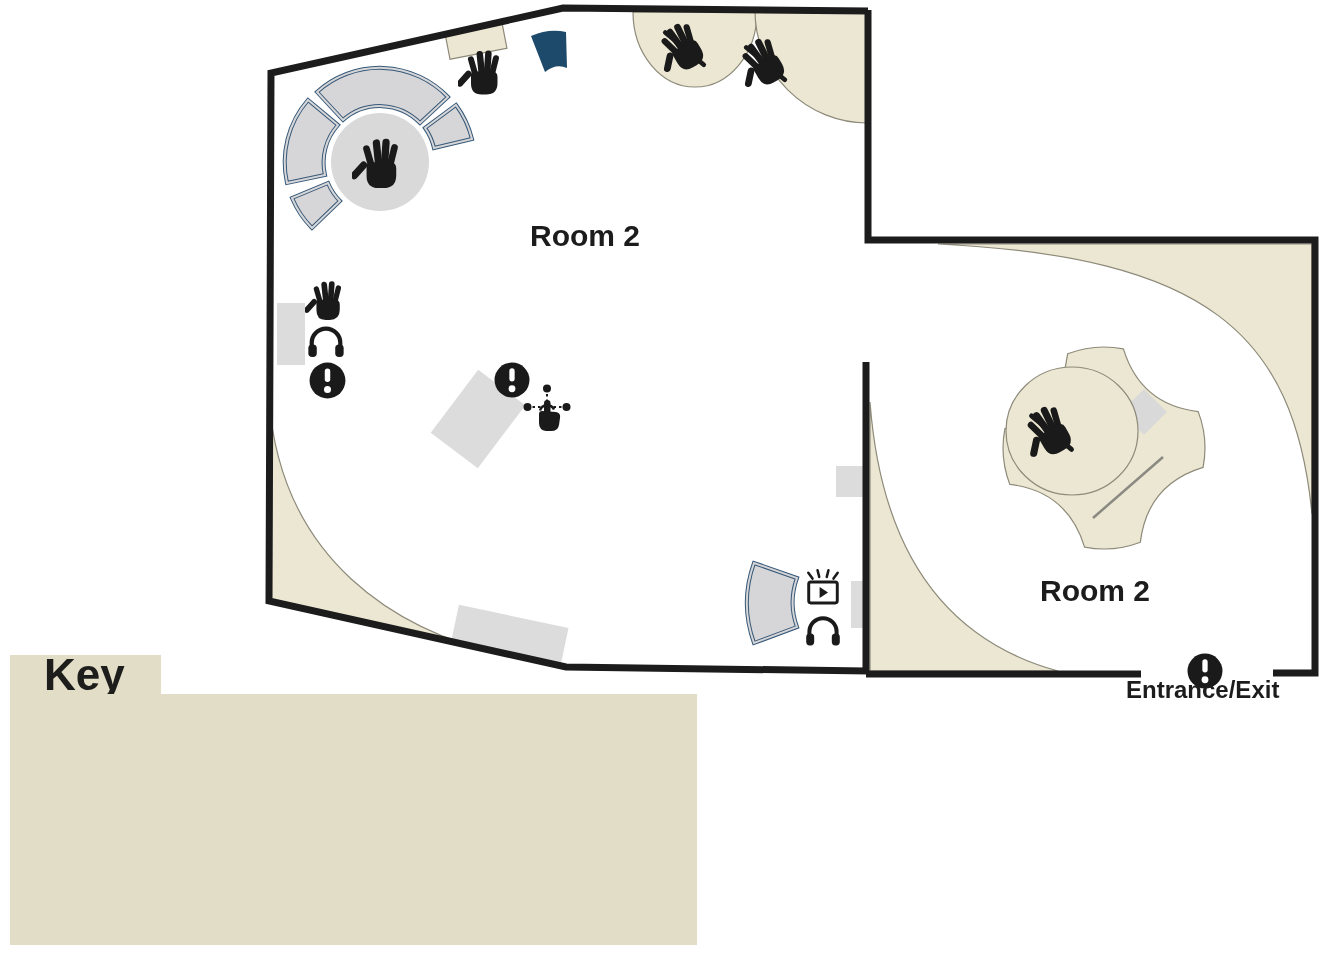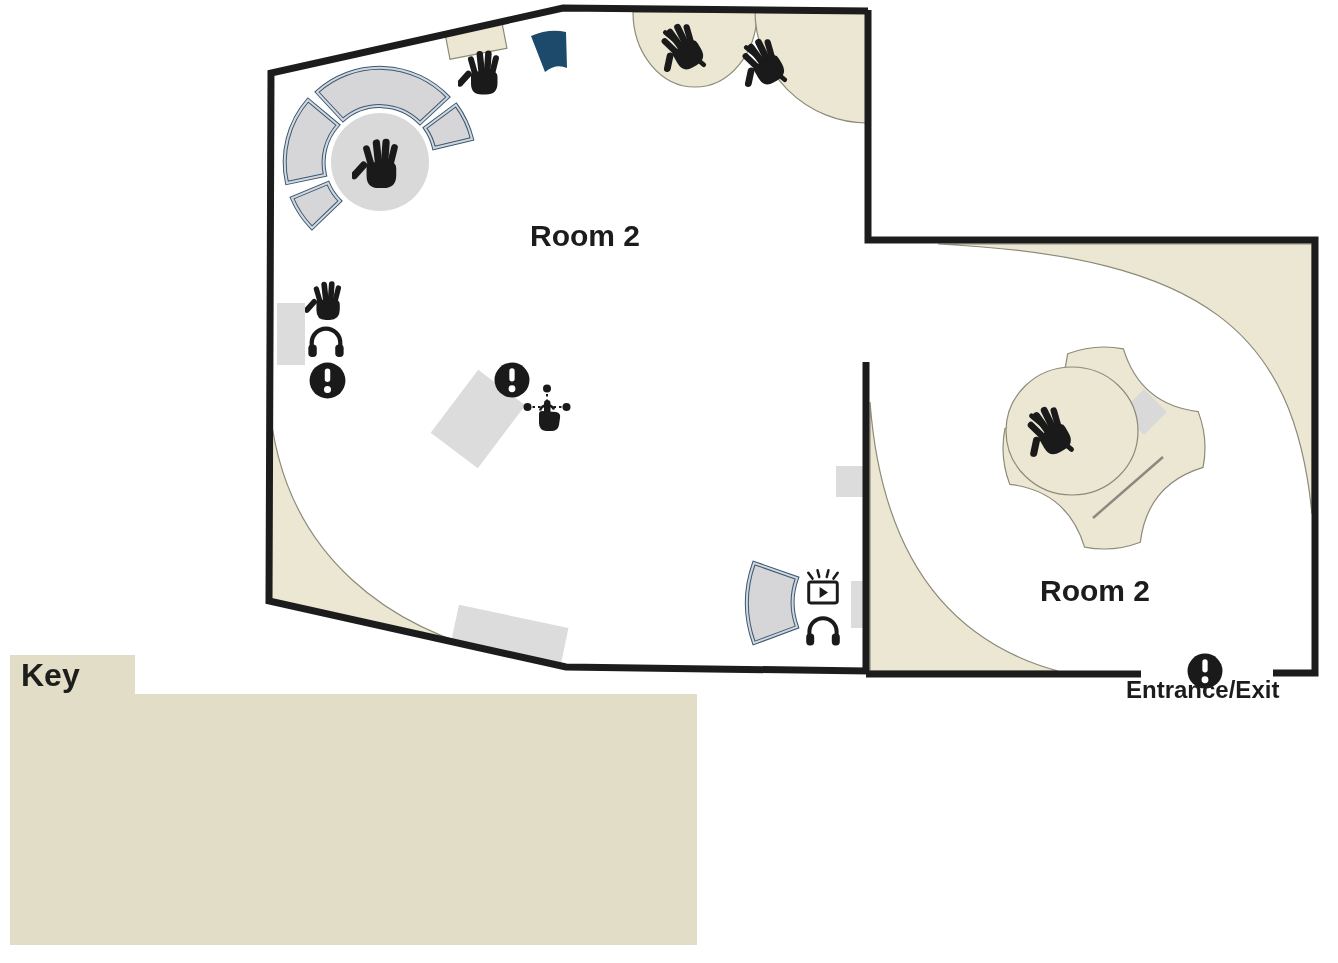--- a/index.html
+++ b/index.html
@@ -6,23 +6,23 @@
   .stage{
     position:relative;width:1338px;height:963px;background:#ffffff;
     font-family:"Liberation Sans",sans-serif;color:#1d1d1b;overflow:hidden;
   }
   .plan{position:absolute;left:0;top:0;}
   .room-label{position:absolute;font-weight:bold;color:#1c1c1c;white-space:nowrap;}
   .room2-label{left:530px;top:219px;font-size:30px;}
   .room1-label{left:1040px;top:574px;font-size:30px;}
   .entrance-label{left:1126px;top:676px;font-size:24px;}
   .key-tab{
-    position:absolute;left:10px;top:655px;width:125px;height:40px;
-    background:#e2ddc7;font-size:32px;font-weight:bold;line-height:40px;
-    padding-left:11px;box-sizing:border-box;
+    position:absolute;left:10px;top:655px;width:151px;height:40px;
+    background:#e2ddc7;font-size:44px;font-weight:bold;line-height:40px;
+    padding-left:34px;box-sizing:border-box;
   }
   .key-panel{position:absolute;left:10px;top:694px;width:687px;height:251px;background:#e2ddc7;}
 </style>
 </head>
 <body>
 
 <div class="stage">
 
   <svg class="plan" width="1338" height="963" viewBox="0 0 1338 963">
     <defs>

